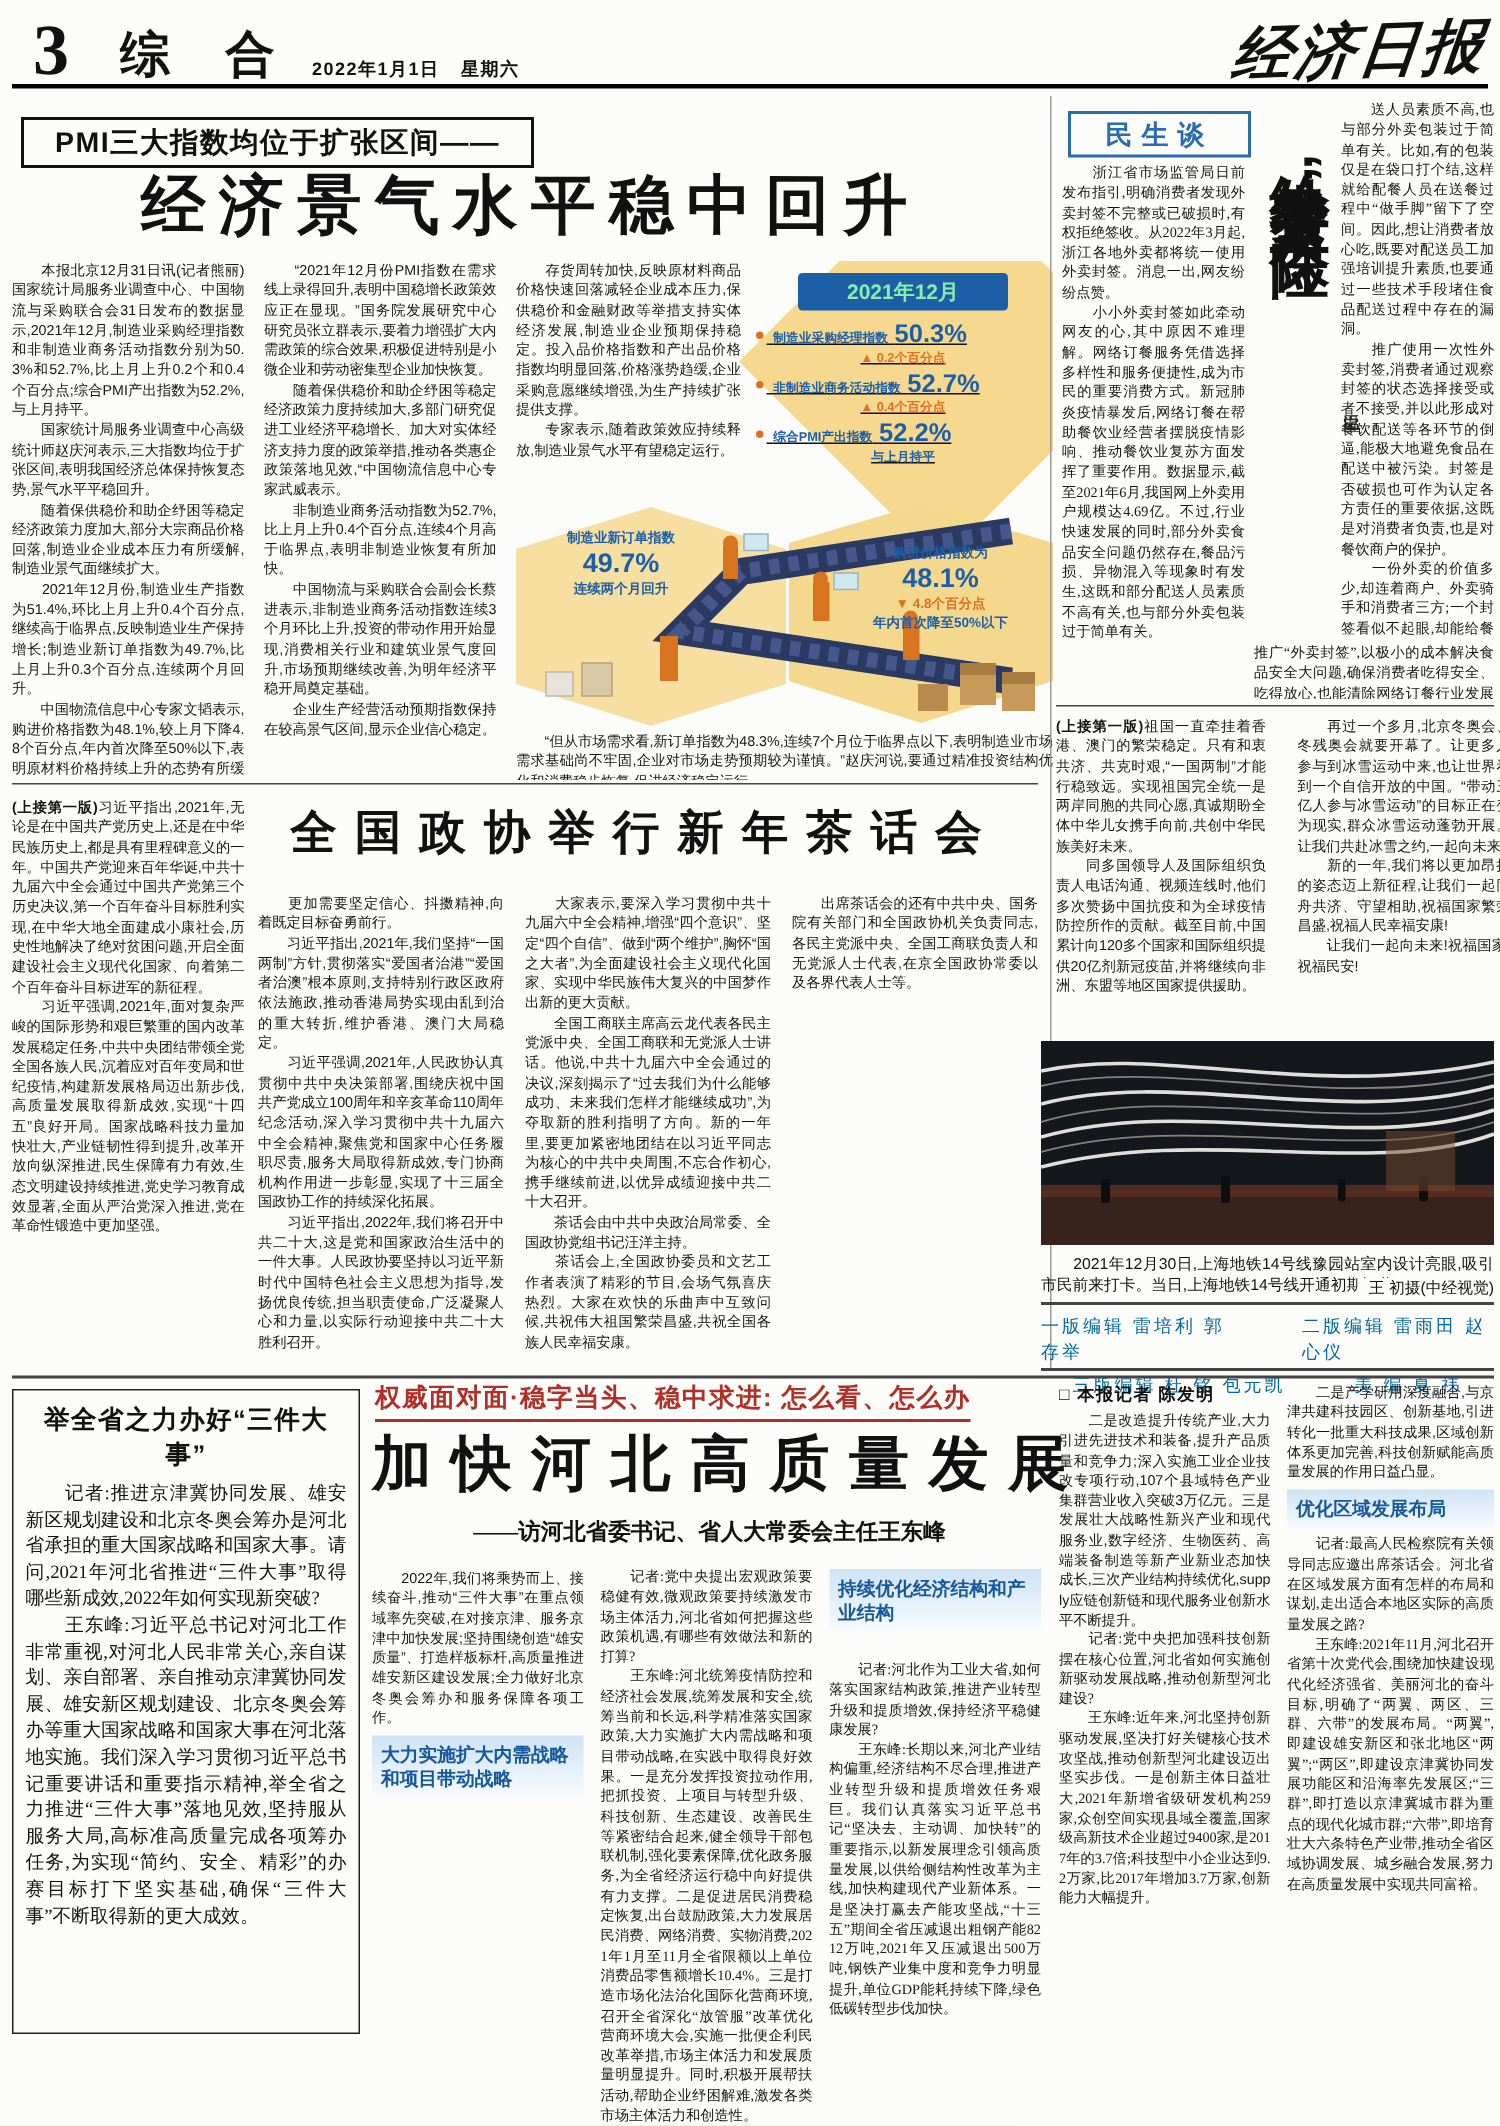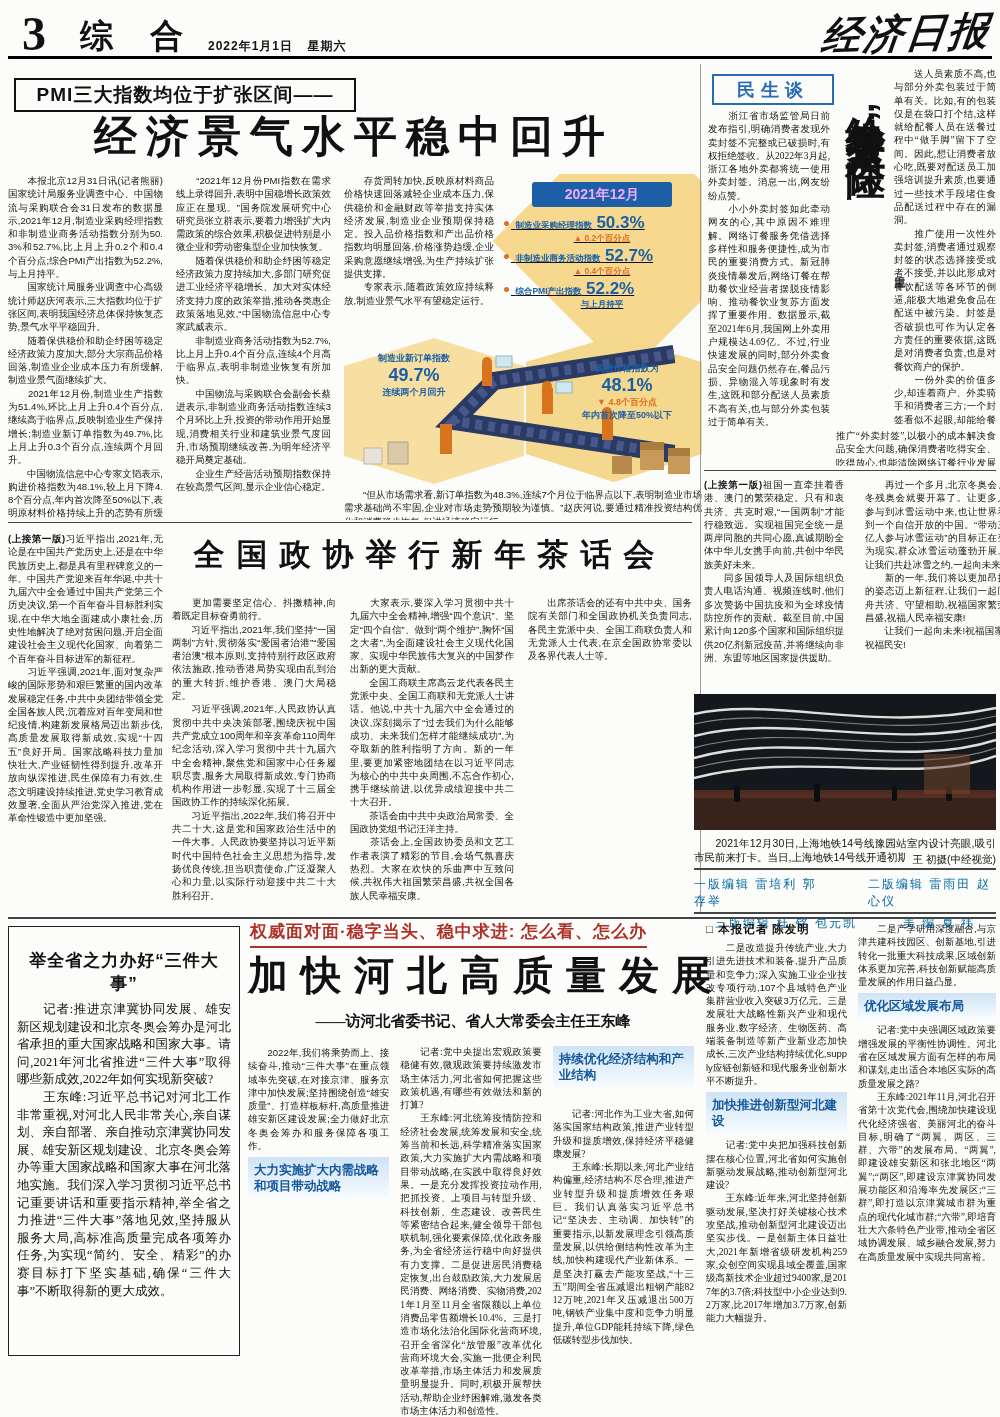--- a/index.html
+++ b/index.html
@@ -21,21 +21,21 @@
   .vline{width:1px;background:#9a9a9a;}
   .hline{height:1px;background:#444;}
   
   .kickerbox{left:14px;top:78px;width:338px;height:30px;border:2px solid #111;
              display:flex;align-items:center;justify-content:center;font-size:19px;font-weight:bold;letter-spacing:1px;}
   .pmihead{left:8px;top:108px;width:692px;text-align:center;font-size:43px;font-weight:900;letter-spacing:9px;white-space:nowrap;}
   
   .info{left:344px;top:174px;width:358px;height:346px;overflow:hidden;}
   .diamondwrap{position:absolute;left:158px;top:0;width:200px;height:162px;}
   .diamond{position:absolute;left:30px;top:-28px;width:190px;height:190px;background:#f6d98f;transform:rotate(45deg);}
-  .infotitle{position:absolute;left:30px;top:8px;width:140px;height:25px;background:#1d5fa6;color:#f0abfc;
+  .infotitle{position:absolute;left:30px;top:8px;width:140px;height:25px;background:#1d5fa6;color:#86efac;
              font-size:14px;font-weight:bold;display:flex;align-items:center;justify-content:center;border-radius:3px;}
   .stats{position:absolute;left:2px;top:38px;width:196px;}
   .statrow{margin:1px 0;text-decoration:underline;}
   .statlabel{font-size:8.5px;font-weight:bold;color:#1d5fa6;}
   .statval{font-size:17px;font-weight:900;color:#1d5fa6;}
   .statchg{font-size:8.5px;font-weight:bold;color:#e07020;text-align:center;}
   .statchg.blue{color:#1d5fa6;}
   .dot{display:inline-block;width:5px;height:5px;border-radius:50%;background:#e07020;margin-right:2px;vertical-align:2px;}
   .illo{position:absolute;left:0;top:162px;width:358px;height:150px;}
   .ostat{position:absolute;color:#1d5fa6;font-weight:bold;}
@@ -52,21 +52,21 @@
   
   .caption{font-size:10.5px;line-height:14px;text-align:justify;position:relative;}
   .credit{position:absolute;right:0;bottom:0;background:#fcfcfa;padding-left:8px;}
   
   .edrow{display:flex;justify-content:center;gap:46px;font-size:12px;letter-spacing:2px;color:#0369a1;}
   
   .teahead{left:170px;top:534px;width:520px;text-align:center;font-size:31px;font-weight:900;letter-spacing:12px;white-space:nowrap;}
   .cols3{column-count:3;column-gap:14px;column-fill:auto;}
   .cols3 p,.colsflow p{margin:0;}
   
-  .hbbox{left:8px;top:926px;width:232px;height:430px;border:1.5px solid #222;box-sizing:border-box;padding:20px 8px;}
+  .hbbox{left:8px;top:926px;width:232px;height:430px;border:1.5px solid #222;box-sizing:border-box;padding:6px 8px;}
   .hbboxtitle{text-align:center;font-size:17px;font-weight:900;letter-spacing:1px;margin:2px 0 6px 0;}
   .hbboxtext{font-size:12.5px;line-height:17.6px;text-align:justify;word-break:break-all;white-space:pre-line;
              overflow:hidden;height:430px;}
   .redkicker{left:250px;top:920px;font-size:17px;font-weight:900;color:#b03028;border-bottom:2.5px solid #b03028;
              padding-bottom:3px;letter-spacing:1px;}
   .byline{font-size:11.5px;font-weight:bold;letter-spacing:1px;margin-bottom:4px;}
   .hbhead{left:248px;top:948px;width:450px;text-align:center;font-size:40px;font-weight:900;letter-spacing:13px;white-space:nowrap;}
   .hbsub{left:248px;top:1012px;width:450px;text-align:center;font-size:15px;font-weight:bold;}
   .colsflow{column-count:3;column-gap:11px;column-fill:auto;}
   .subhead{background:linear-gradient(180deg,#cfe3f5,#f8fcff);color:#15589c;font-weight:bold;font-size:12.5px;
@@ -269,25 +269,24 @@
     <p class="col q" style="height:auto;">　　记者:党中央提出宏观政策要稳健有效,微观政策要持续激发市场主体活力,河北省如何把握这些政策机遇,有哪些有效做法和新的打算?
 　　王东峰:河北统筹疫情防控和经济社会发展,统筹发展和安全,统筹当前和长远,科学精准落实国家政策,大力实施扩大内需战略和项目带动战略,在实践中取得良好效果。一是充分发挥投资拉动作用,把抓投资、上项目与转型升级、科技创新、生态建设、改善民生等紧密结合起来,健全领导干部包联机制,强化要素保障,优化政务服务,为全省经济运行稳中向好提供有力支撑。二是促进居民消费稳定恢复,出台鼓励政策,大力发展居民消费、网络消费、实物消费,2021年1月至11月全省限额以上单位消费品零售额增长10.4%。三是打造市场化法治化国际化营商环境,召开全省深化“放管服”改革优化营商环境大会,实施一批便企利民改革举措,市场主体活力和发展质量明显提升。同时,积极开展帮扶活动,帮助企业纾困解难,激发各类市场主体活力和创造性。</p>
     <div class="subhead">持续优化经济结构和产业结构</div>
     <p class="col q" style="height:auto;margin-top:20px;">　　记者:河北作为工业大省,如何落实国家结构政策,推进产业转型升级和提质增效,保持经济平稳健康发展?
 　　王东峰:长期以来,河北产业结构偏重,经济结构不尽合理,推进产业转型升级和提质增效任务艰巨。我们认真落实习近平总书记“坚决去、主动调、加快转”的重要指示,以新发展理念引领高质量发展,以供给侧结构性改革为主线,加快构建现代产业新体系。一是坚决打赢去产能攻坚战,“十三五”期间全省压减退出粗钢产能8212万吨,2021年又压减退出500万吨,钢铁产业集中度和竞争力明显提升,单位GDP能耗持续下降,绿色低碳转型步伐加快。</p>
   </div>
 
   <div class="abs" style="left:706px;top:922px;width:141px;height:490px;overflow:hidden;">
     <div class="byline">□ 本报记者 陈发明</div>
     <p class="col" style="height:auto;margin:0;">　　二是改造提升传统产业,大力引进先进技术和装备,提升产品质量和竞争力;深入实施工业企业技改专项行动,107个县域特色产业集群营业收入突破3万亿元。三是发展壮大战略性新兴产业和现代服务业,数字经济、生物医药、高端装备制造等新产业新业态加快成长,三次产业结构持续优化,supply应链创新链和现代服务业创新水平不断提升。</p>
-    <div class="subhead">加快推进创新型河北建设</div>
     <p class="col q" style="height:auto;margin:0;">　　记者:党中央把加强科技创新摆在核心位置,河北省如何实施创新驱动发展战略,推动创新型河北建设?
 　　王东峰:近年来,河北坚持创新驱动发展,坚决打好关键核心技术攻坚战,推动创新型河北建设迈出坚实步伐。一是创新主体日益壮大,2021年新增省级研发机构259家,众创空间实现县域全覆盖,国家级高新技术企业超过9400家,是2017年的3.7倍;科技型中小企业达到9.2万家,比2017年增加3.7万家,创新能力大幅提升。</p>
   </div>
 
   <div class="abs" style="left:858px;top:922px;width:138px;height:490px;overflow:hidden;">
     <p class="col" style="height:auto;margin:0;">　　二是产学研用深度融合,与京津共建科技园区、创新基地,引进转化一批重大科技成果,区域创新体系更加完善,科技创新赋能高质量发展的作用日益凸显。</p>
     <div class="subhead">优化区域发展布局</div>
-    <p class="col q" style="height:auto;margin:0;">　　记者:党中央强调区域政策要增强发展的平衡性协调性。河北省在区域发展方面有怎样的布局和谋划,走出适合本地区实际的高质量发展之路?
+    <p class="col q" style="height:auto;margin:0;">　　记者:最高人民检察院有关领导同志应邀出席茶话会。河北省在区域发展方面有怎样的布局和谋划,走出适合本地区实际的高质量发展之路?
 　　王东峰:2021年11月,河北召开省第十次党代会,围绕加快建设现代化经济强省、美丽河北的奋斗目标,明确了“两翼、两区、三群、六带”的发展布局。“两翼”,即建设雄安新区和张北地区“两翼”;“两区”,即建设京津冀协同发展功能区和沿海率先发展区;“三群”,即打造以京津冀城市群为重点的现代化城市群;“六带”,即培育壮大六条特色产业带,推动全省区域协调发展、城乡融合发展,努力在高质量发展中实现共同富裕。</p>
   </div>
 
 </div>
 
 </body></html>

